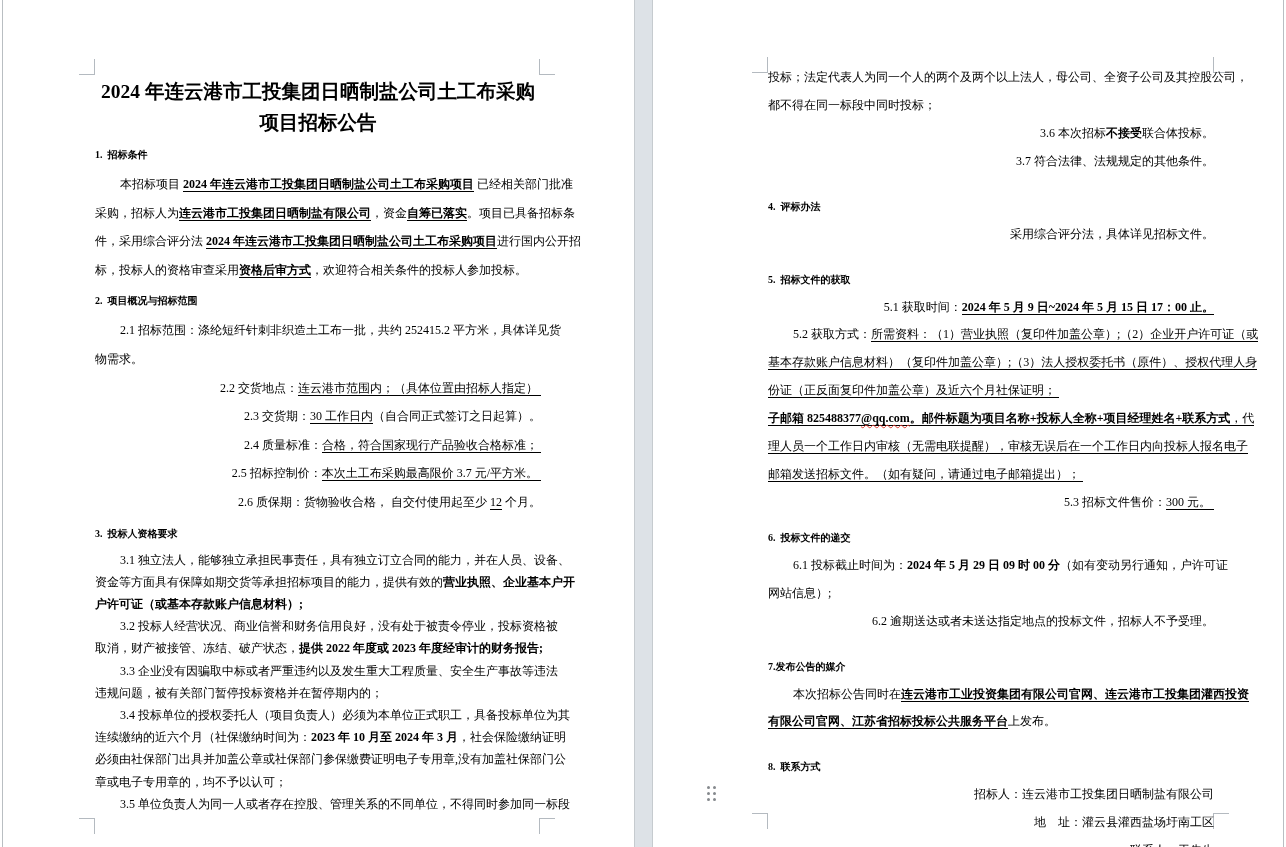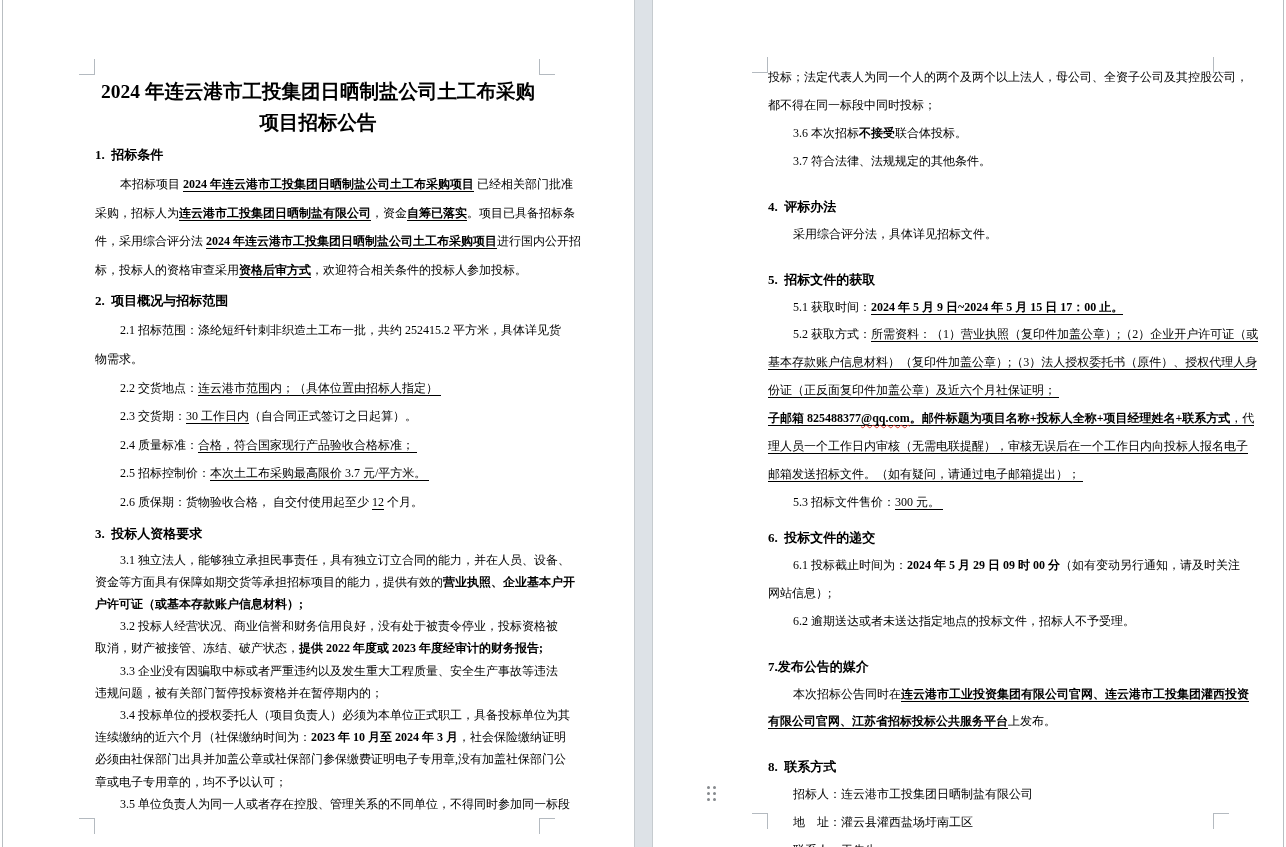--- a/index.html
+++ b/index.html
@@ -14,26 +14,26 @@
   #page-1{left:3px;width:631px;}
   #page-2{left:676px;width:630px;}
   .page-gap{position:absolute;top:0;height:847px;left:634px;width:19px;
     background:#dde2e7;border-left:1px solid #c6cbcf;border-right:1px solid #c6cbcf;box-sizing:border-box;}
   
   .textcol{position:absolute;left:92px;width:446px;}
   #p1col{top:76px;}
   #p2col{top:64px;}
   
   .t{font-size:19.5px;font-weight:bold;line-height:31px;text-align:center;white-space:pre;}
-  .h{font-size:13px;font-weight:bold;line-height:30px;margin-top:2px;white-space:pre;}
+  .h{font-size:10px;font-weight:bold;line-height:30px;margin-top:2px;white-space:pre;}
   #p2col .h{line-height:29px;margin-top:16px;}
   .b{font-size:12px;line-height:28.6px;white-space:pre;}
   #p2col .b{line-height:27.9px;}
   #p1col .s{line-height:22.2px;}
-  .in1{padding-left:25px;}
+  .in1{padding-left:25px;text-align:right;}
   .bold{font-weight:bold;}
   .ul{border-bottom:1px solid #000;}
   .sq{text-decoration:underline wavy #e03a2f;text-decoration-thickness:1px;text-underline-offset:2px;}
   
   .mark{position:absolute;width:15px;height:15px;pointer-events:none;}
   .mark.tl{border-right:1px solid #b4bac0;border-bottom:1px solid #b4bac0;}
   .mark.tr{border-left:1px solid #b4bac0;border-bottom:1px solid #b4bac0;}
   .mark.bl{border-right:1px solid #b4bac0;border-top:1px solid #b4bac0;}
   .mark.br{border-left:1px solid #b4bac0;border-top:1px solid #b4bac0;}
   
@@ -105,21 +105,21 @@
       <div class="h"><span>5.  招标文件的获取</span></div>
       <div class="b in1"><span>5.1 获取时间：</span><span class="bold ul">2024 年 5 月 9 日~2024 年 5 月 15 日 17：00 止。</span></div>
       <div class="b in1"><span>5.2 获取方式：</span><span class="ul">所需资料：（1）营业执照（复印件加盖公章）;（2）企业开户许可证（或</span></div>
       <div class="b"><span class="ul">基本存款账户信息材料）（复印件加盖公章）;（3）法人授权委托书（原件）、授权代理人身</span></div>
       <div class="b"><span class="ul">份证（正反面复印件加盖公章）及近六个月社保证明； </span></div>
       <div class="b"><span class="bold ul">子邮箱 825488377</span><span class="bold ul sq">@qq.com</span><span class="bold ul">。邮件标题为项目名称+投标人全称+项目经理姓名+联系方式</span><span class="ul">，代</span></div>
       <div class="b"><span class="ul">理人员一个工作日内审核（无需电联提醒），审核无误后在一个工作日内向投标人报名电子</span></div>
       <div class="b"><span class="ul">邮箱发送招标文件。（如有疑问，请通过电子邮箱提出）； </span></div>
       <div class="b in1"><span>5.3 招标文件售价：</span><span class="ul">300 元。 </span></div>
       <div class="h" style="margin-top: 6px;"><span>6.  投标文件的递交</span></div>
-      <div class="b in1"><span>6.1 投标截止时间为：</span><span class="bold">2024 年 5 月 29 日 09 时 00 分</span><span>（如有变动另行通知，请及时关注</span></div>
+      <div class="b in1"><span>6.1 投标截止时间为：</span><span class="bold">2024 年 5 月 29 日 09 时 00 分</span><span>（如有变动另行通知，户许可证</span></div>
       <div class="b"><span>网站信息）;</span></div>
       <div class="b in1"><span>6.2 逾期送达或者未送达指定地点的投标文件，招标人不予受理。</span></div>
       <div class="h"><span>7.发布公告的媒介</span></div>
       <div class="b in1"><span>本次招标公告同时在</span><span class="bold ul">连云港市工业投资集团有限公司官网、连云港市工投集团灌西投资</span></div>
       <div class="b"><span class="bold ul">有限公司官网、江苏省招标投标公共服务平台</span><span>上发布。</span></div>
       <div class="h"><span>8.  联系方式</span></div>
       <div class="b in1"><span>招标人：连云港市工投集团日晒制盐有限公司</span></div>
       <div class="b in1"><span>地　址：灌云县灌西盐场圩南工区</span></div>
       <div class="b in1"><span>联系人：于先生</span></div>
     </div>

